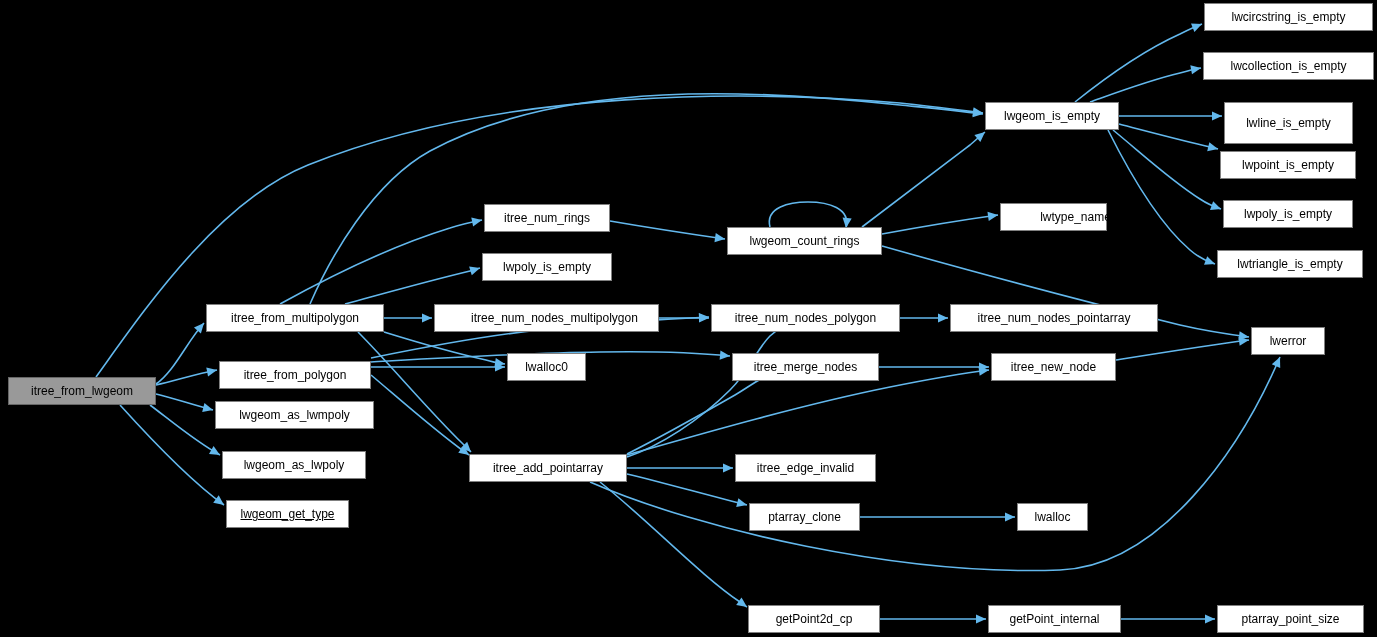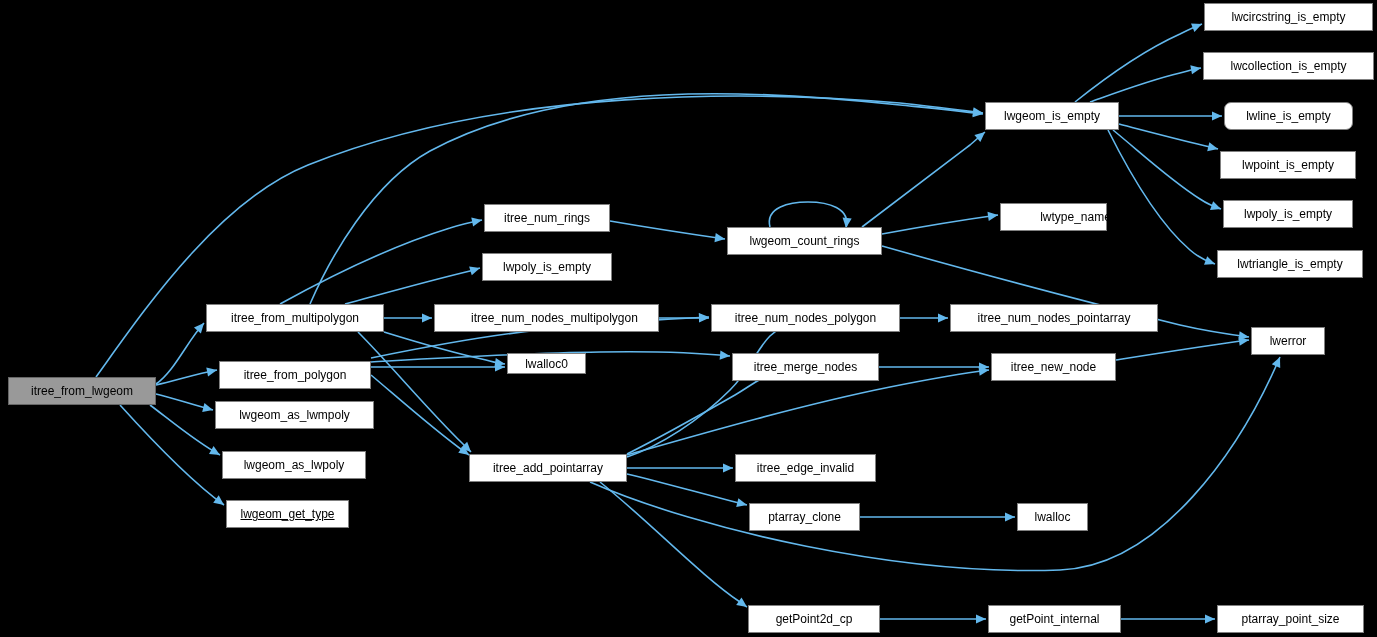--- a/index.html
+++ b/index.html
@@ -143,21 +143,21 @@
       </div>
       <div class="node" style="left: 484px; top: 204px; width: 126px; height: 28px; background: rgb(255, 255, 255);">
         <span class="node-label">itree_num_rings</span>
       </div>
       <div class="node" style="left: 482px; top: 253px; width: 130px; height: 28px; background: rgb(255, 255, 255);">
         <span class="node-label">lwpoly_is_empty</span>
       </div>
       <div class="node" style="left: 434px; top: 304px; width: 225px; height: 28px; background: rgb(255, 255, 255); padding-left: 16px;">
         <span class="node-label">itree_num_nodes_multipolygon</span>
       </div>
-      <div class="node" style="left: 507px; top: 353px; width: 79px; height: 21px; background: rgb(255, 255, 255);">
+      <div class="node" style="left: 507px; top: 353px; width: 79px; height: 28px; background: rgb(255, 255, 255);">
         <span class="node-label">lwalloc0</span>
       </div>
       <div class="node" style="left: 469px; top: 454px; width: 158px; height: 28px; background: rgb(255, 255, 255);">
         <span class="node-label">itree_add_pointarray</span>
       </div>
       <div class="node" style="left: 727px; top: 227px; width: 155px; height: 28px; background: rgb(255, 255, 255);">
         <span class="node-label">lwgeom_count_rings</span>
       </div>
       <div class="node" style="left: 711px; top: 304px; width: 189px; height: 28px; background: rgb(255, 255, 255);">
         <span class="node-label">itree_num_nodes_polygon</span>
@@ -191,21 +191,21 @@
       </div>
       <div class="node" style="left: 985px; top: 102px; width: 134px; height: 28px; background: rgb(255, 255, 255);">
         <span class="node-label">lwgeom_is_empty</span>
       </div>
       <div class="node" style="left: 1204px; top: 3px; width: 169px; height: 28px; background: rgb(255, 255, 255);">
         <span class="node-label">lwcircstring_is_empty</span>
       </div>
       <div class="node" style="left: 1203px; top: 52px; width: 171px; height: 28px; background: rgb(255, 255, 255);">
         <span class="node-label">lwcollection_is_empty</span>
       </div>
-      <div class="node" style="left: 1224px; top: 102px; width: 129px; height: 28px; background: rgb(255, 255, 255); border-radius: 7px;">
+      <div class="node" style="left: 1224px; top: 102px; width: 129px; height: 42px; background: rgb(255, 255, 255);">
         <span class="node-label">lwline_is_empty</span>
       </div>
       <div class="node" style="left: 1220px; top: 151px; width: 136px; height: 28px; background: rgb(255, 255, 255);">
         <span class="node-label">lwpoint_is_empty</span>
       </div>
       <div class="node" style="left: 1223px; top: 200px; width: 130px; height: 28px; background: rgb(255, 255, 255);">
         <span class="node-label">lwpoly_is_empty</span>
       </div>
       <div class="node" style="left: 1217px; top: 250px; width: 146px; height: 28px; background: rgb(255, 255, 255);">
         <span class="node-label">lwtriangle_is_empty</span>

